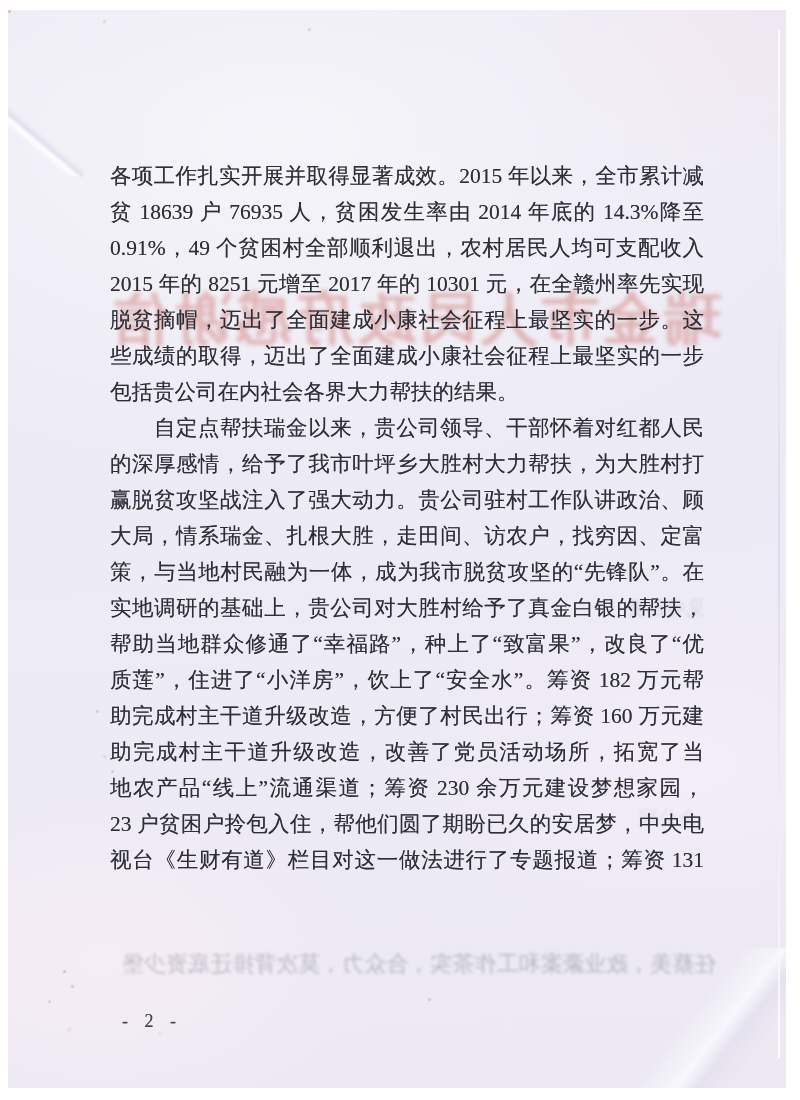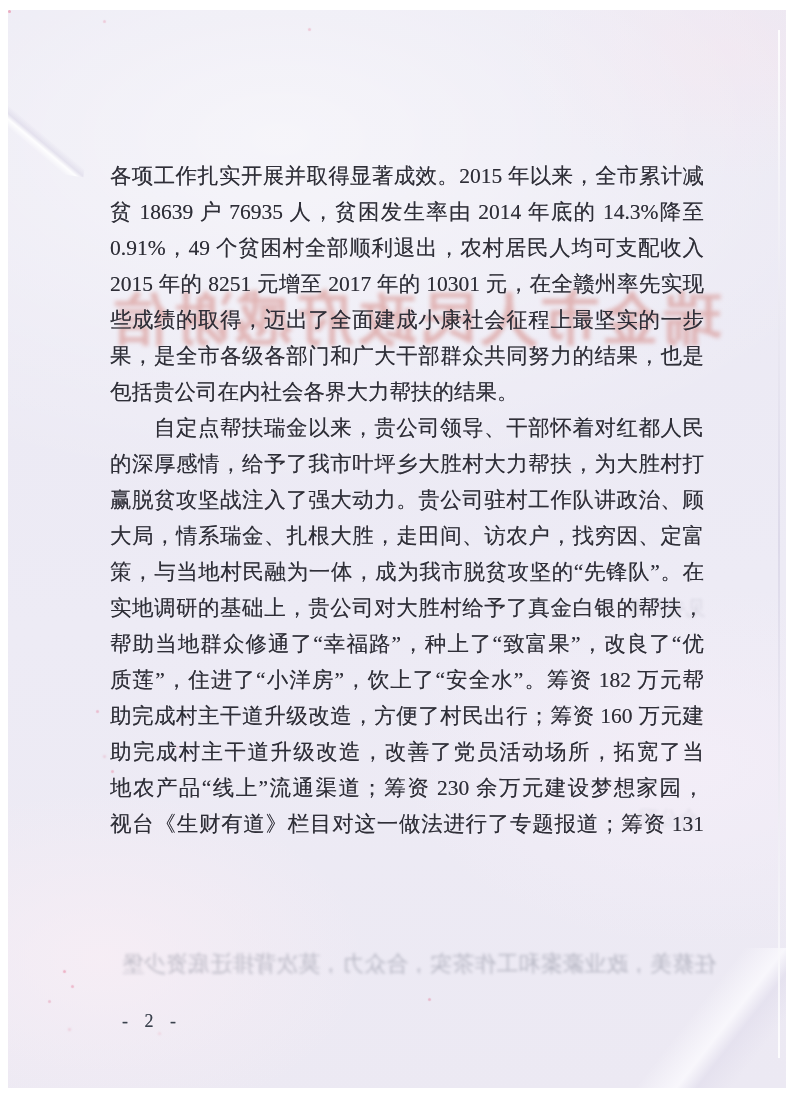--- a/index.html
+++ b/index.html
@@ -133,24 +133,24 @@
   <div class="text-block">
 
       <div class="line fill">各项工作扎实开展并取得显著成效。2015 年以来，全市累计减</div>
 
       <div class="line fill">贫 18639 户 76935 人，贫困发生率由 2014 年底的 14.3%降至</div>
 
       <div class="line fill">0.91%，49 个贫困村全部顺利退出，农村居民人均可支配收入由</div>
 
       <div class="line fill">2015 年的 8251 元增至 2017 年的 10301 元，在全赣州率先实现</div>
 
+      <div class="line fill">脱贫摘帽，迈出了全面建成小康社会征程上最坚实的一步。这</div>
 
       <div class="line fill">些成绩的取得，迈出了全面建成小康社会征程上最坚实的一步</div>
 
-      <div class="line fill">果，是全市各级各部门和广大干部群众共同努力的结果，也是</div>
 
       <div class="line">包括贵公司在内社会各界大力帮扶的结果。</div>
 
       <div class="line fill indent">自定点帮扶瑞金以来，贵公司领导、干部怀着对红都人民</div>
 
       <div class="line fill">的深厚感情，给予了我市叶坪乡大胜村大力帮扶，为大胜村打</div>
 
       <div class="line fill">赢脱贫攻坚战注入了强大动力。贵公司驻村工作队讲政治、顾</div>
 
       <div class="line fill">大局，情系瑞金、扎根大胜，走田间、访农户，找穷因、定富</div>
@@ -163,20 +163,21 @@
 
       <div class="line fill">质莲”，住进了“小洋房”，饮上了“安全水”。筹资 182 万元帮</div>
 
       <div class="line fill">助完成村主干道升级改造，方便了村民出行；筹资 160 万元建</div>
 
 
       <div class="line fill">助完成村主干道升级改造，改善了党员活动场所，拓宽了当</div>
 
       <div class="line fill">地农产品“线上”流通渠道；筹资 230 余万元建设梦想家园，</div>
 
+      <div class="line fill">23 户贫困户拎包入住，帮他们圆了期盼已久的安居梦，中央电</div>
 
       <div class="line fill">视台《生财有道》栏目对这一做法进行了专题报道；筹资 131</div>
     </div>
 
   <div class="specks"></div>
 
   <div class="footer-page-number">- 2 -</div>
 
 </div>
 

